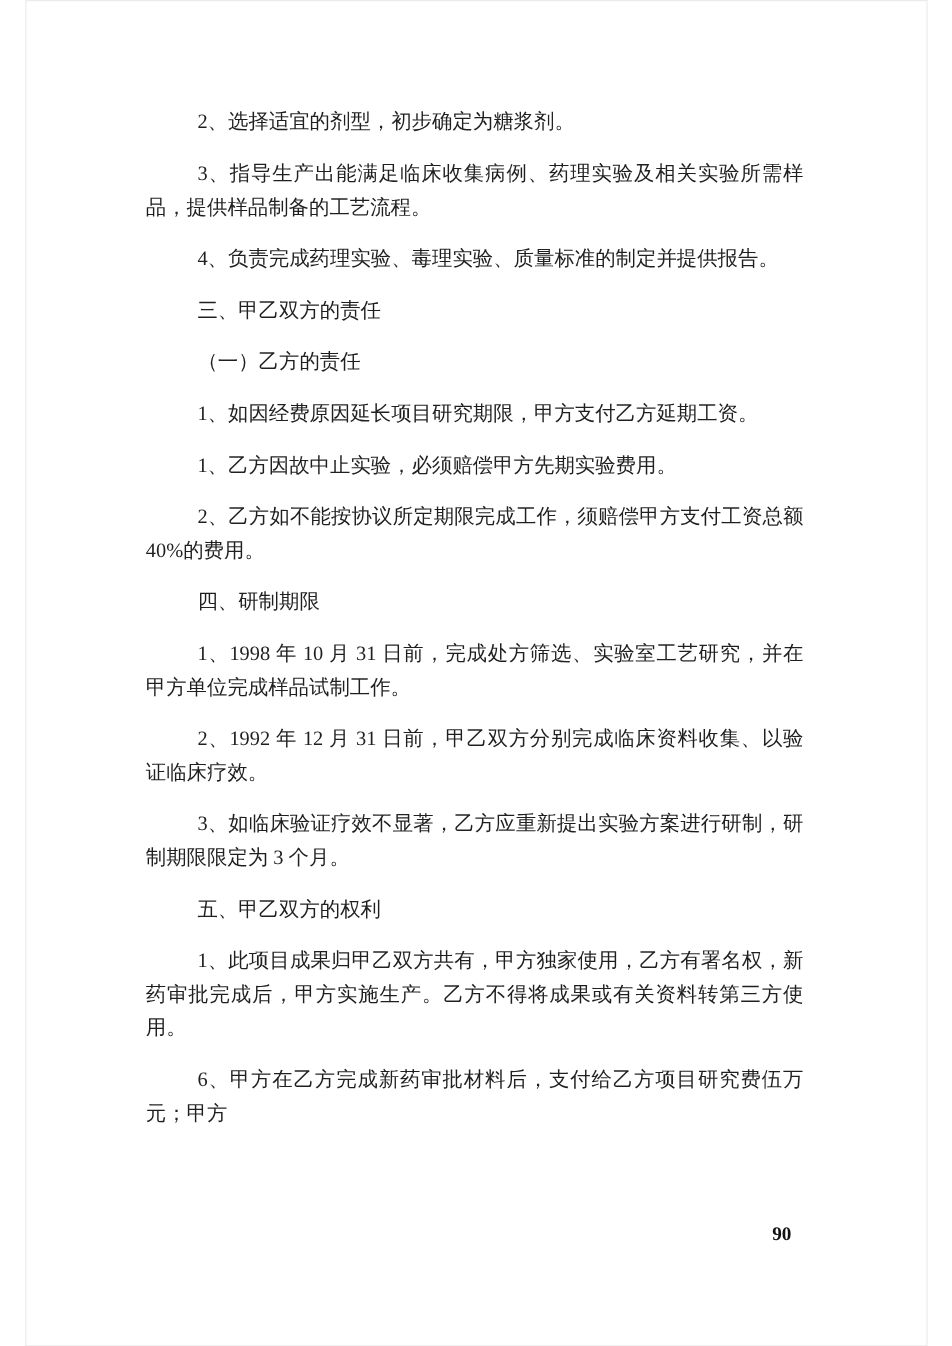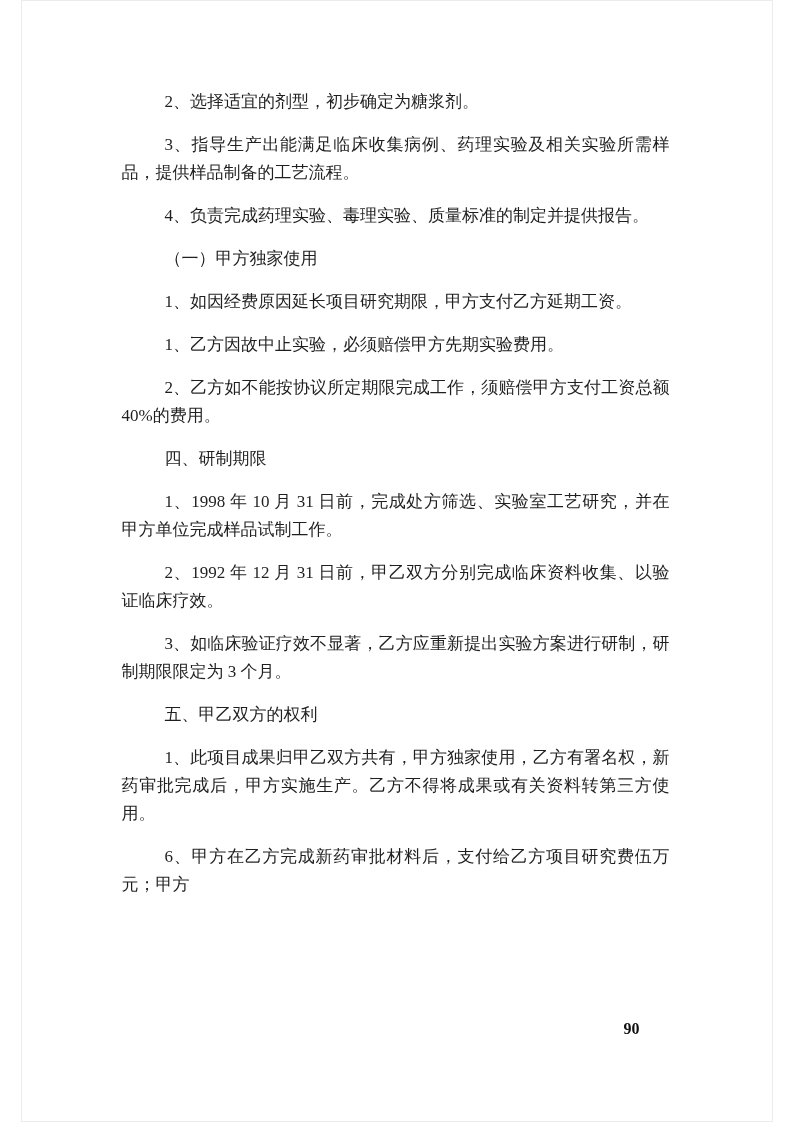--- a/index.html
+++ b/index.html
@@ -28,38 +28,39 @@
     text-indent: 43px;
     word-break: break-all;
   }
   .para.tight {
     letter-spacing: -1.7px;
     white-space: nowrap;
   }
   .page-number {
     position: absolute;
     top: 1020px;
-    right: 133px;
+    right: 113px;
     font-family: "Liberation Serif", "DejaVu Serif", serif;
     font-size: 16px;
     font-weight: bold;
     color: #111111;
     line-height: 18px;
   }
 </style>
 </head>
 <body>
 
 <div class="page">
 
   <p class="para">2、选择适宜的剂型，初步确定为糖浆剂。</p>
   <p class="para">3、指导生产出能满足临床收集病例、药理实验及相关实验所需样品，提供样品制备的工艺流程。</p>
   <p class="para">4、负责完成药理实验、毒理实验、质量标准的制定并提供报告。</p>
 
-  <p class="para">（一）甲方独家使用</p>
+  <p class="para">三、甲乙双方的责任</p>
+  <p class="para">（一）乙方的责任</p>
   <p class="para">1、如因经费原因延长项目研究期限，甲方支付乙方延期工资。</p>
 
   <p class="para">1、乙方因故中止实验，必须赔偿甲方先期实验费用。</p>
   <p class="para">2、乙方如不能按协议所定期限完成工作，须赔偿甲方支付工资总额 40%的费用。</p>
 
   <p class="para">四、研制期限</p>
   <p class="para">1、1998 年 10 月 31 日前，完成处方筛选、实验室工艺研究，并在甲方单位完成样品试制工作。</p>
   <p class="para">2、1992 年 12 月 31 日前，甲乙双方分别完成临床资料收集、以验证临床疗效。</p>
   <p class="para">3、如临床验证疗效不显著，乙方应重新提出实验方案进行研制，研制期限限定为 3 个月。</p>
 

